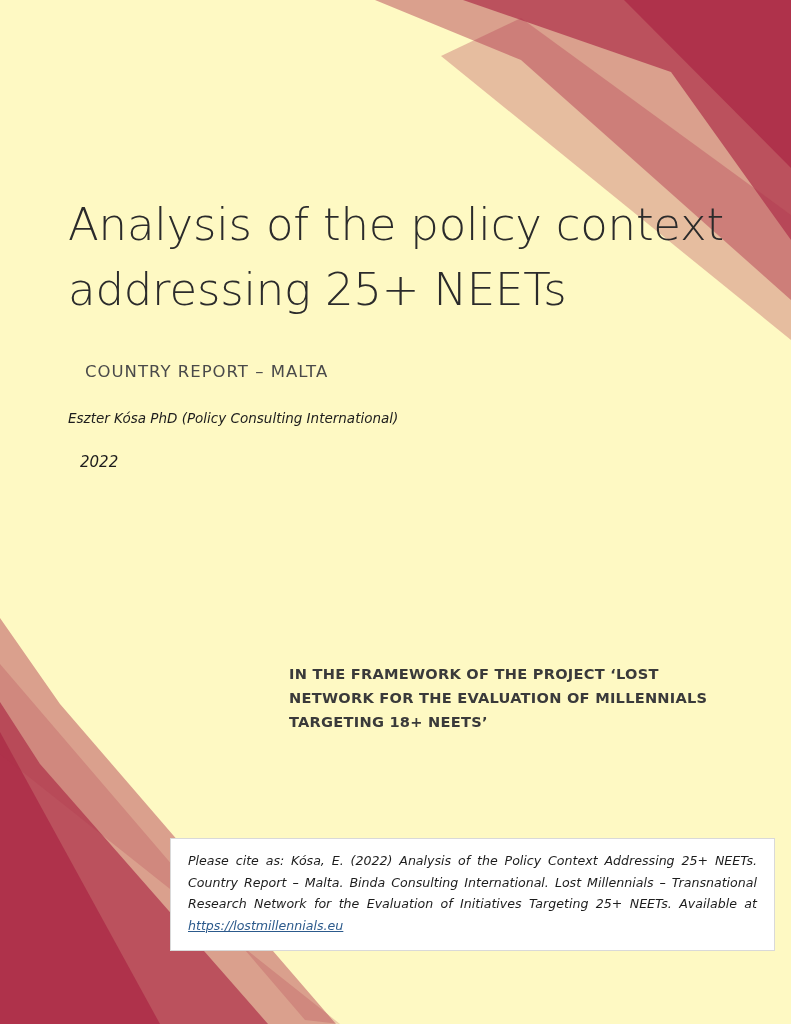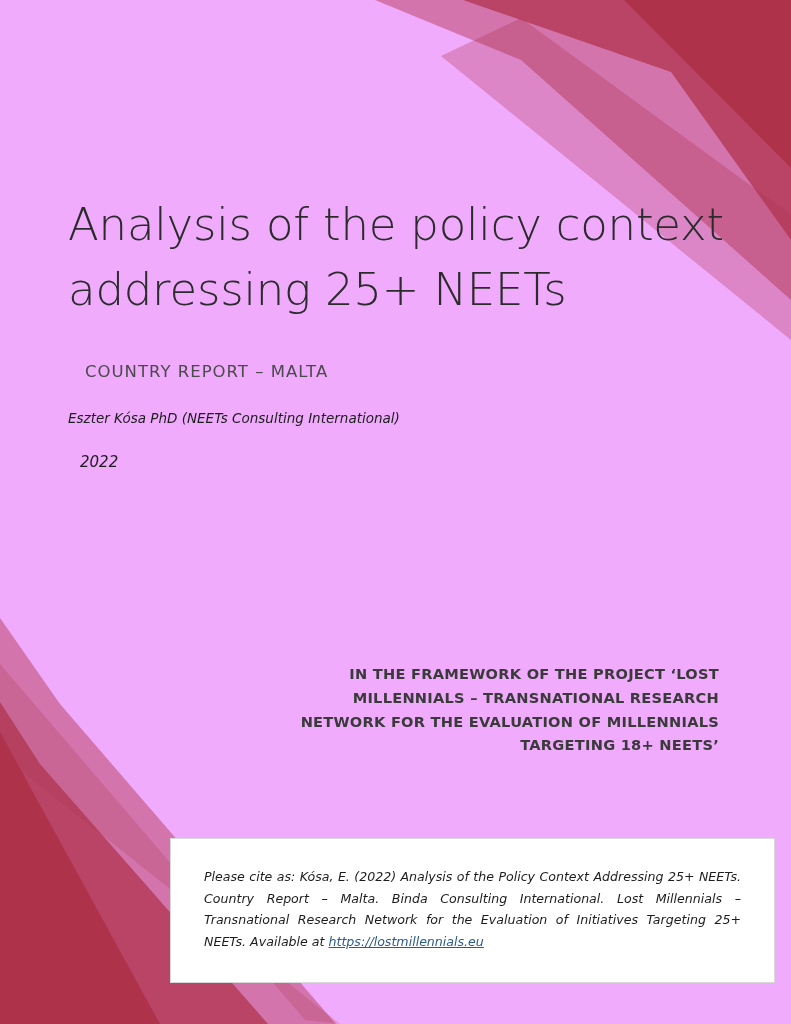--- a/index.html
+++ b/index.html
@@ -8,21 +8,21 @@
     padding: 0;
     background: #ffffff;
   }
   body {
     font-family: "Liberation Sans", sans-serif;
   }
   #page {
     position: relative;
     width: 791px;
     height: 1024px;
-    background: #f0abfc;
+    background: #fef9c3;
     overflow: hidden;
   }
   #deco-top-right, #deco-bottom-left {
     position: absolute;
     pointer-events: none;
   }
   #deco-top-right {
     top: 0;
     right: 0;
     width: 420px;
@@ -87,41 +87,41 @@
     font-weight: 400;
     font-size: 15px;
     color: #1d1d1d;
   }
 
   #framework-block {
     position: absolute;
     right: 72px;
     top: 662px;
     width: 430px;
-    text-align: right;
+    text-align: left;
     font-family: "DejaVu Sans", sans-serif;
     font-weight: 700;
     font-size: 14.6px;
     line-height: 1.63;
     letter-spacing: 0.25px;
     color: #3a3a3a;
   }
 
   #citation-box {
     position: absolute;
     left: 170px;
     top: 838px;
     width: 605px;
     box-sizing: border-box;
     border: 1px solid #d9d9d9;
     background: #ffffff;
     padding: 11px 17px 13px 17px;
   }
   #citation-text {
-    margin: 16px;
+    margin: 0;
     font-family: "DejaVu Sans", sans-serif;
     font-style: italic;
     font-weight: 400;
     font-size: 12.6px;
     line-height: 1.72;
     color: #1d1d1d;
     text-align: justify;
   }
   #citation-url {
     color: #2c5a8c;
@@ -150,27 +150,26 @@
   </svg>
 
   <div class="content">
 
     <div id="title-block">
       <h1 id="doc-title">Analysis of the policy context addressing 25+ NEETs</h1>
       <div id="doc-subtitle">COUNTRY REPORT – MALTA</div>
     </div>
 
     <div id="author-block">
-      <div id="author-name">Eszter Kósa PhD (NEETs Consulting International)</div>
+      <div id="author-name">Eszter Kósa PhD (Policy Consulting International)</div>
       <div id="doc-year">2022</div>
     </div>
 
     <div id="framework-block">
       <div>IN THE FRAMEWORK OF THE PROJECT ‘LOST</div>
-      <div>MILLENNIALS – TRANSNATIONAL RESEARCH</div>
       <div>NETWORK FOR THE EVALUATION OF MILLENNIALS</div>
       <div>TARGETING 18+ NEETS’</div>
     </div>
 
     <div id="citation-box">
       <p id="citation-text"><span>Please cite as: Kósa, E. (2022) Analysis of the Policy Context Addressing 25+ NEETs. Country Report – Malta. Binda Consulting International. Lost Millennials – Transnational Research Network for the Evaluation of Initiatives Targeting 25+ NEETs. Available at </span><a id="citation-url">https://lostmillennials.eu</a></p>
     </div>
 
   </div>
 </div>

